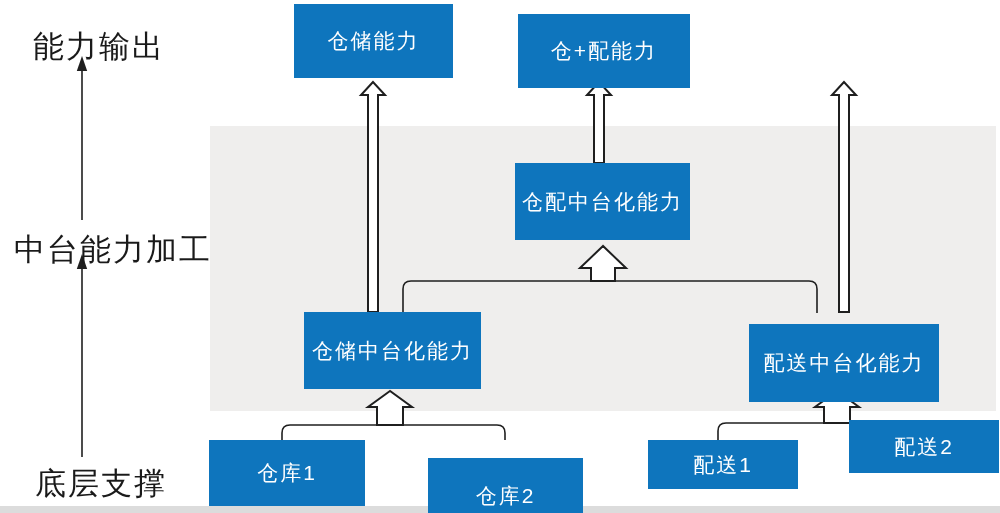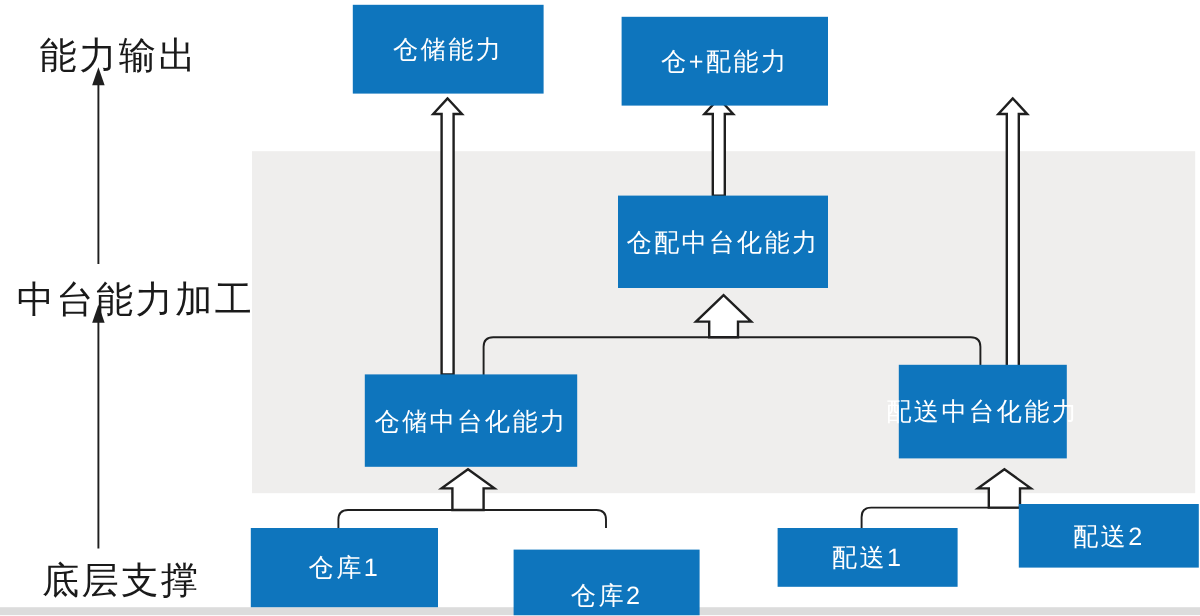--- a/index.html
+++ b/index.html
@@ -29,21 +29,21 @@
     color:var(--box-text,#ffffff);
     display:flex;align-items:center;justify-content:center;
     font-size:21px;font-weight:500;letter-spacing:2px;
     white-space:nowrap;
   }
   .b-cap1{left:294px;top:4px;width:159px;height:74px}
   .b-cap2{left:518px;top:14px;width:172px;height:74px}
   .b-cap3{left:763px;top:4px;width:170px;height:74px}
   .b-midcombo{left:515px;top:163px;width:175px;height:77px}
   .b-midsto{left:304px;top:312px;width:177px;height:77px}
-  .b-middel{left:749px;top:304px;width:140px;height:78px}
+  .b-middel{left:749px;top:324px;width:190px;height:78px}
   .b-wh1{left:209px;top:440px;width:156px;height:66px}
   .b-wh2{left:428px;top:458px;width:155px;height:76px}
   .b-dl1{left:648px;top:440px;width:150px;height:49px}
   .b-dl2{left:849px;top:420px;width:150px;height:53px}
   .lab{
     position:absolute;color:var(--label-black,#1a1a1a);
     font-size:31px;font-weight:500;letter-spacing:2px;white-space:nowrap;
   }
   .lab-output{left:33px;top:26px;}
   .lab-processing{left:14px;top:229px;}

